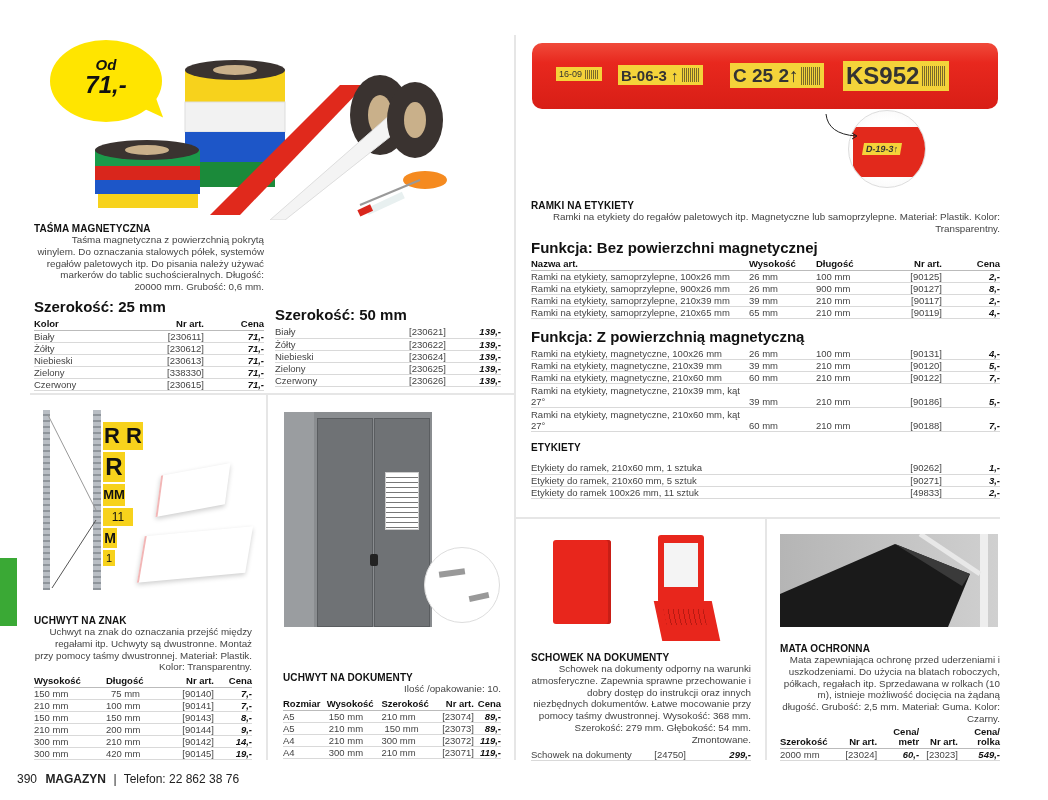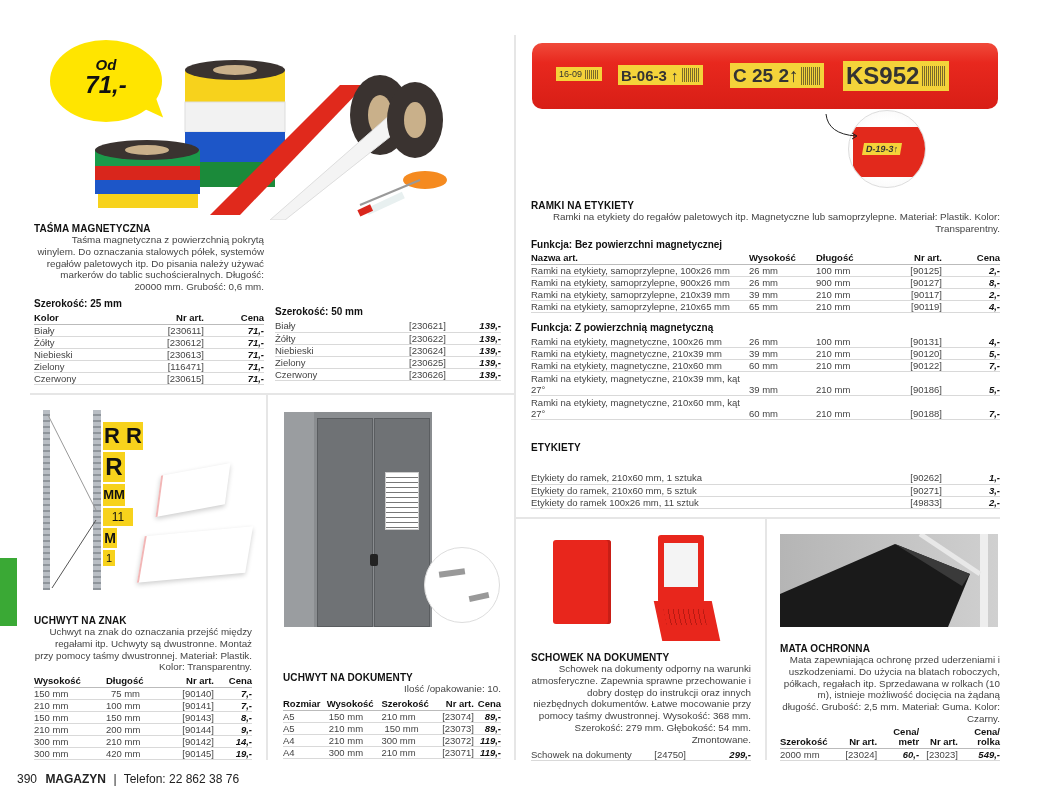--- a/index.html
+++ b/index.html
@@ -1,21 +1,21 @@
 <!DOCTYPE html>
 <html><head>
 <meta charset="utf-8">
 <style>
   * { box-sizing: border-box; margin: 0; padding: 0; }
   html, body { width: 1048px; height: 800px; background: #ffffff; overflow: hidden; }
   body { font-family: "Liberation Sans", sans-serif; color: #333; font-size: 9.5px; position: relative; }
   .abs { position: absolute; }
   .title { font-weight: bold; font-size: 10px; color: #111; letter-spacing: 0.1px; }
   .desc { font-size: 9.8px; line-height: 11.8px; color: #444; text-align: right; }
-  .sub { font-weight: bold; font-size: 10px; color: #111; }
+  .sub { font-weight: bold; font-size: 15px; color: #111; }
   table { border-collapse: collapse; width: 100%; font-size: 9.5px; }
   th { font-weight: bold; color: #111; text-align: left; padding: 0 0 1px 0; border-bottom: 1px solid #bbb; }
   td { color: #444; padding: 0; height: 12px; border-bottom: 1px solid #d9d9d9; white-space: nowrap; }
   .r { text-align: right; }
   .price { font-weight: bold; font-style: italic; color: #111; text-align: right; }
   .divider-v { position: absolute; background: #e6e6e6; width: 2px; }
   .divider-h { position: absolute; background: #e6e6e6; height: 2px; }
   .green-tab { position: absolute; left: 0; top: 558px; width: 17px; height: 68px; background: #3aa935; }
   .footer { position: absolute; left: 17px; top: 772px; font-size: 12px; color: #222; }
   .footer b { font-weight: bold; }
@@ -99,21 +99,21 @@
           <td class="r">[230612]</td>
           <td class="price">71,-</td>
         </tr>
       <tr>
           <td>Niebieski</td>
           <td class="r">[230613]</td>
           <td class="price">71,-</td>
         </tr>
       <tr>
           <td>Zielony</td>
-          <td class="r">[116471]</td>
+          <td class="r">[338330]</td>
           <td class="price">71,-</td>
         </tr>
       <tr>
           <td>Czerwony</td>
           <td class="r">[230615]</td>
           <td class="price">71,-</td>
         </tr>
     </tbody>
   </table>
 </div>
@@ -260,21 +260,21 @@
           <td>60 mm</td>
           <td>210 mm</td>
           <td class="r">[90188]</td>
           <td class="price">7,-</td>
         </tr>
     </tbody>
   </table>
 </div>
 
 <div class="abs" style="left:531px; top:442px; width:469px;">
-  <div class="title" style="margin-bottom:19px;">ETYKIETY</div>
+  <div class="title" style="margin-bottom:9px;">ETYKIETY</div>
   <table>
     <tbody>
       <tr>
           <td>Etykiety do ramek, 210x60 mm, 1 sztuka</td>
           <td class="r">[90262]</td>
           <td class="price" style="width:58px;">1,-</td>
         </tr>
       <tr>
           <td>Etykiety do ramek, 210x60 mm, 5 sztuk</td>
           <td class="r">[90271]</td>

